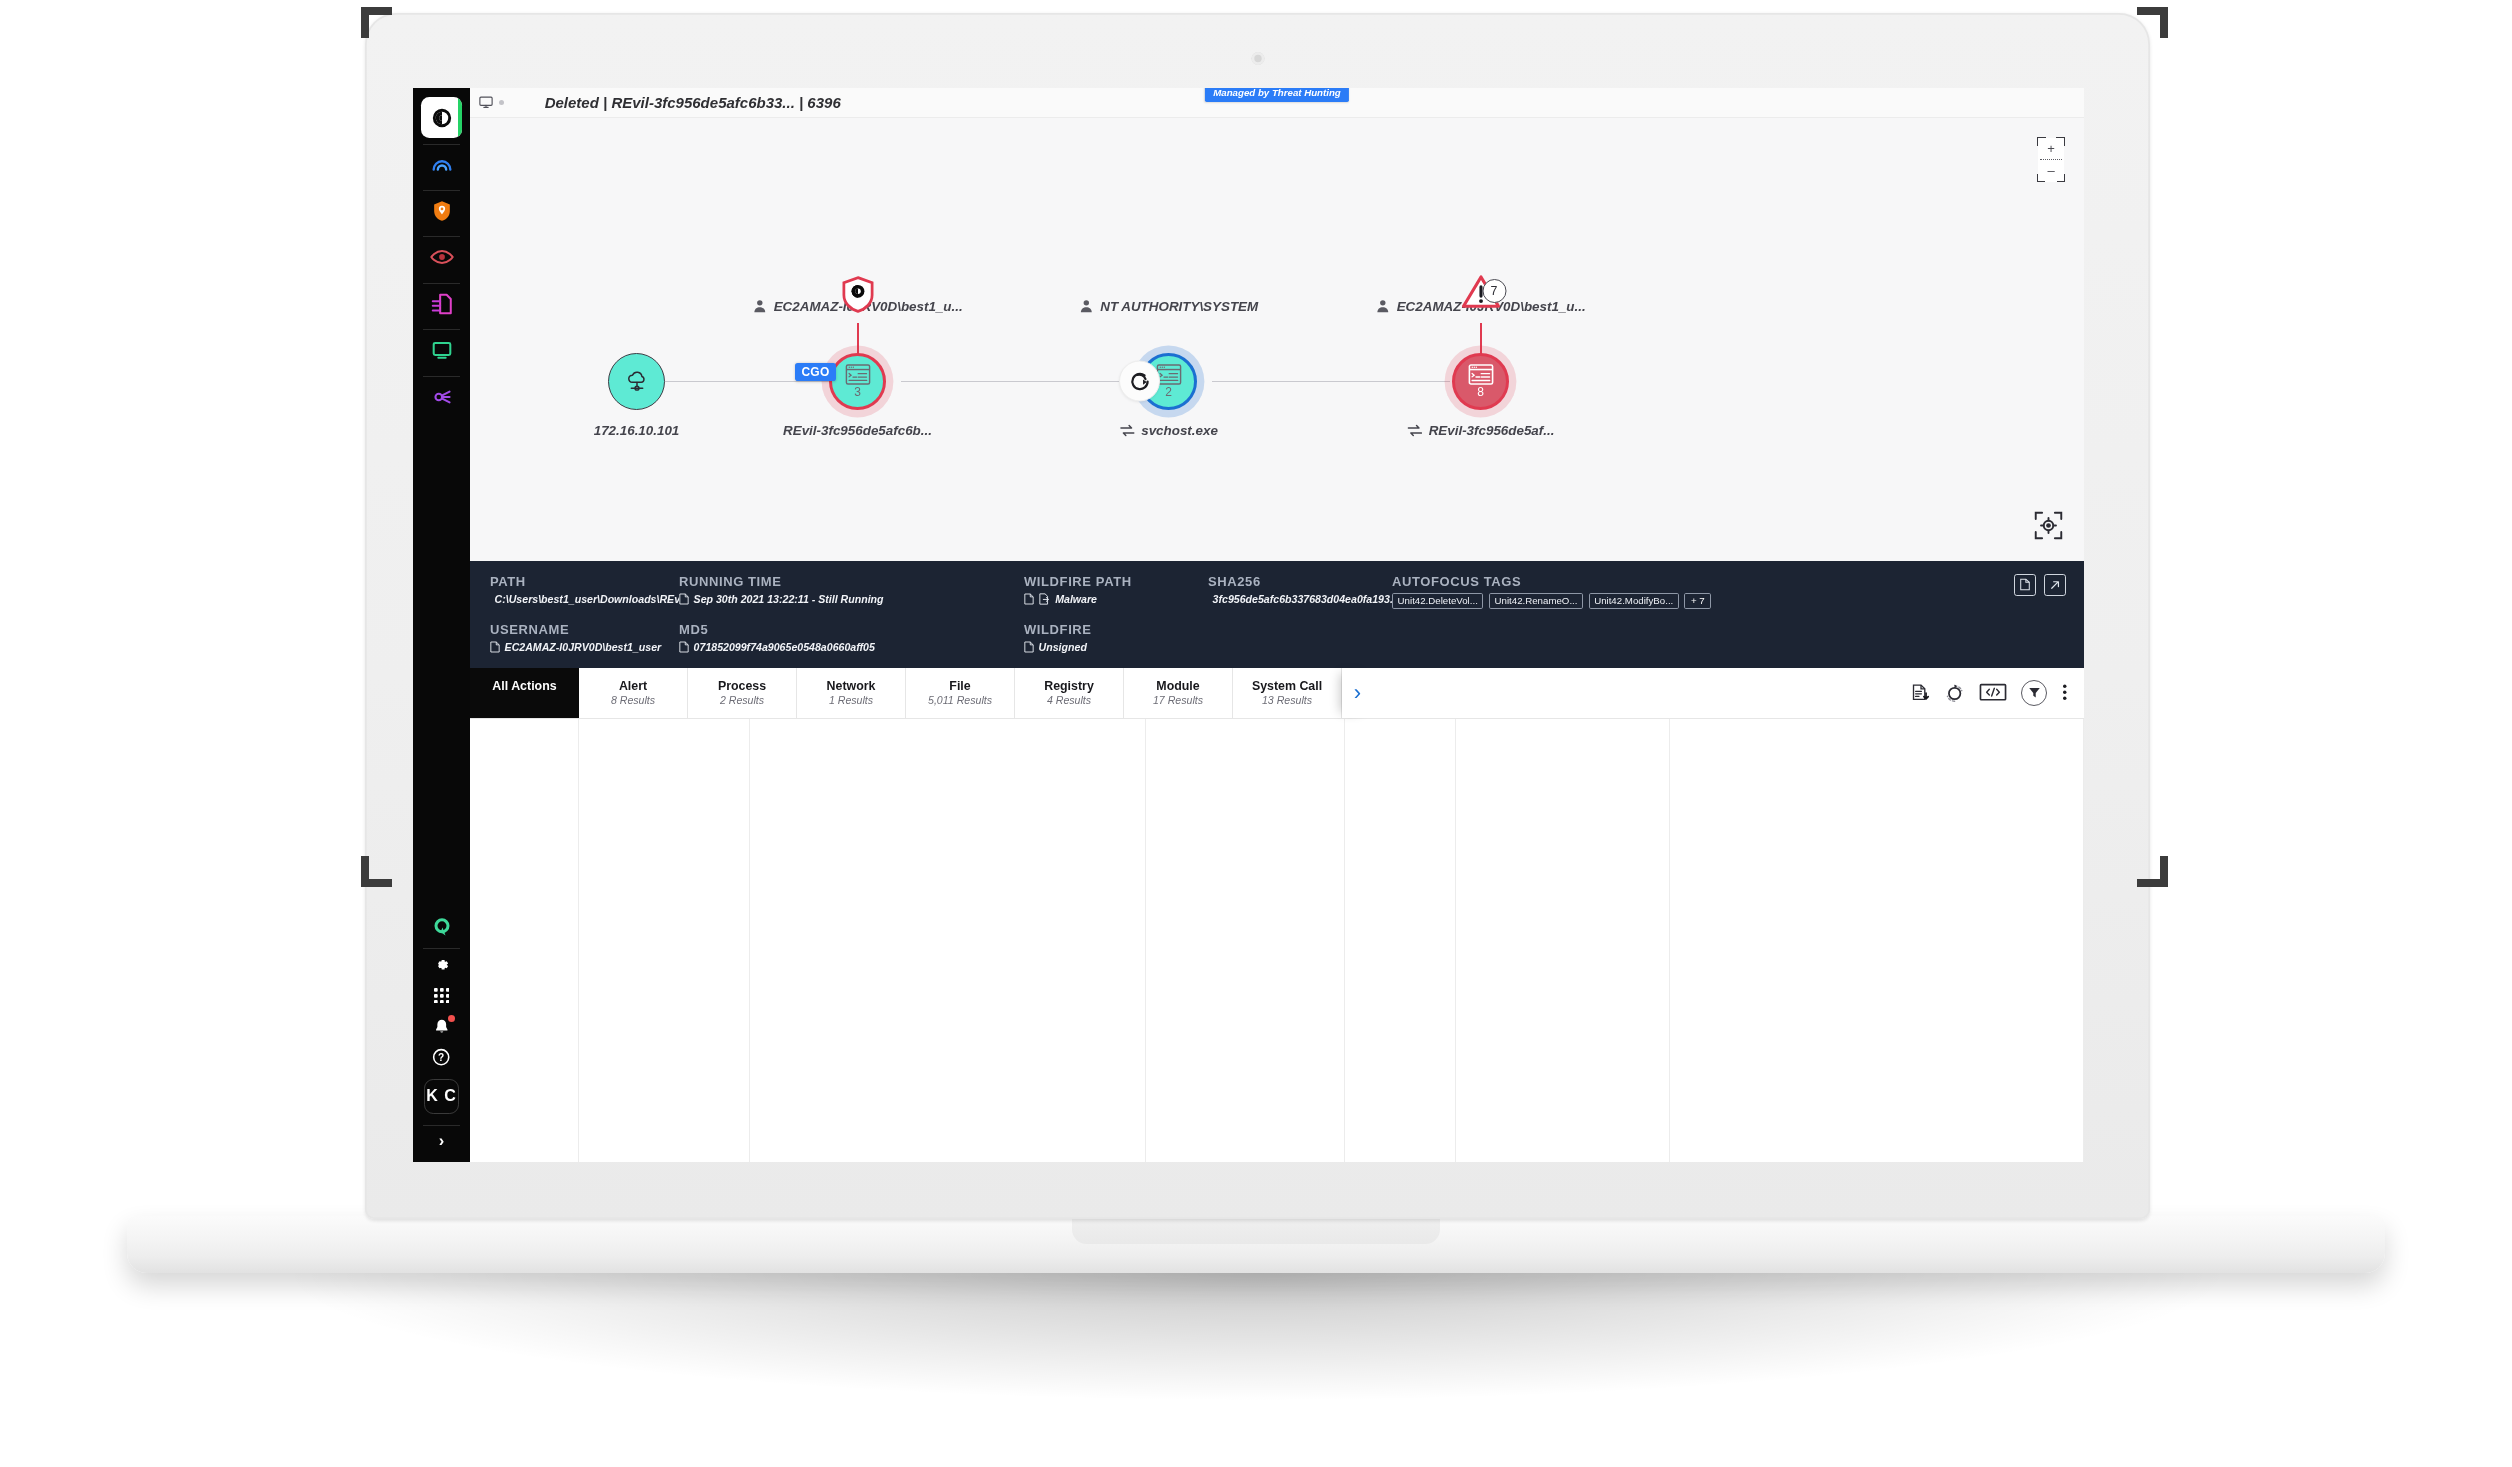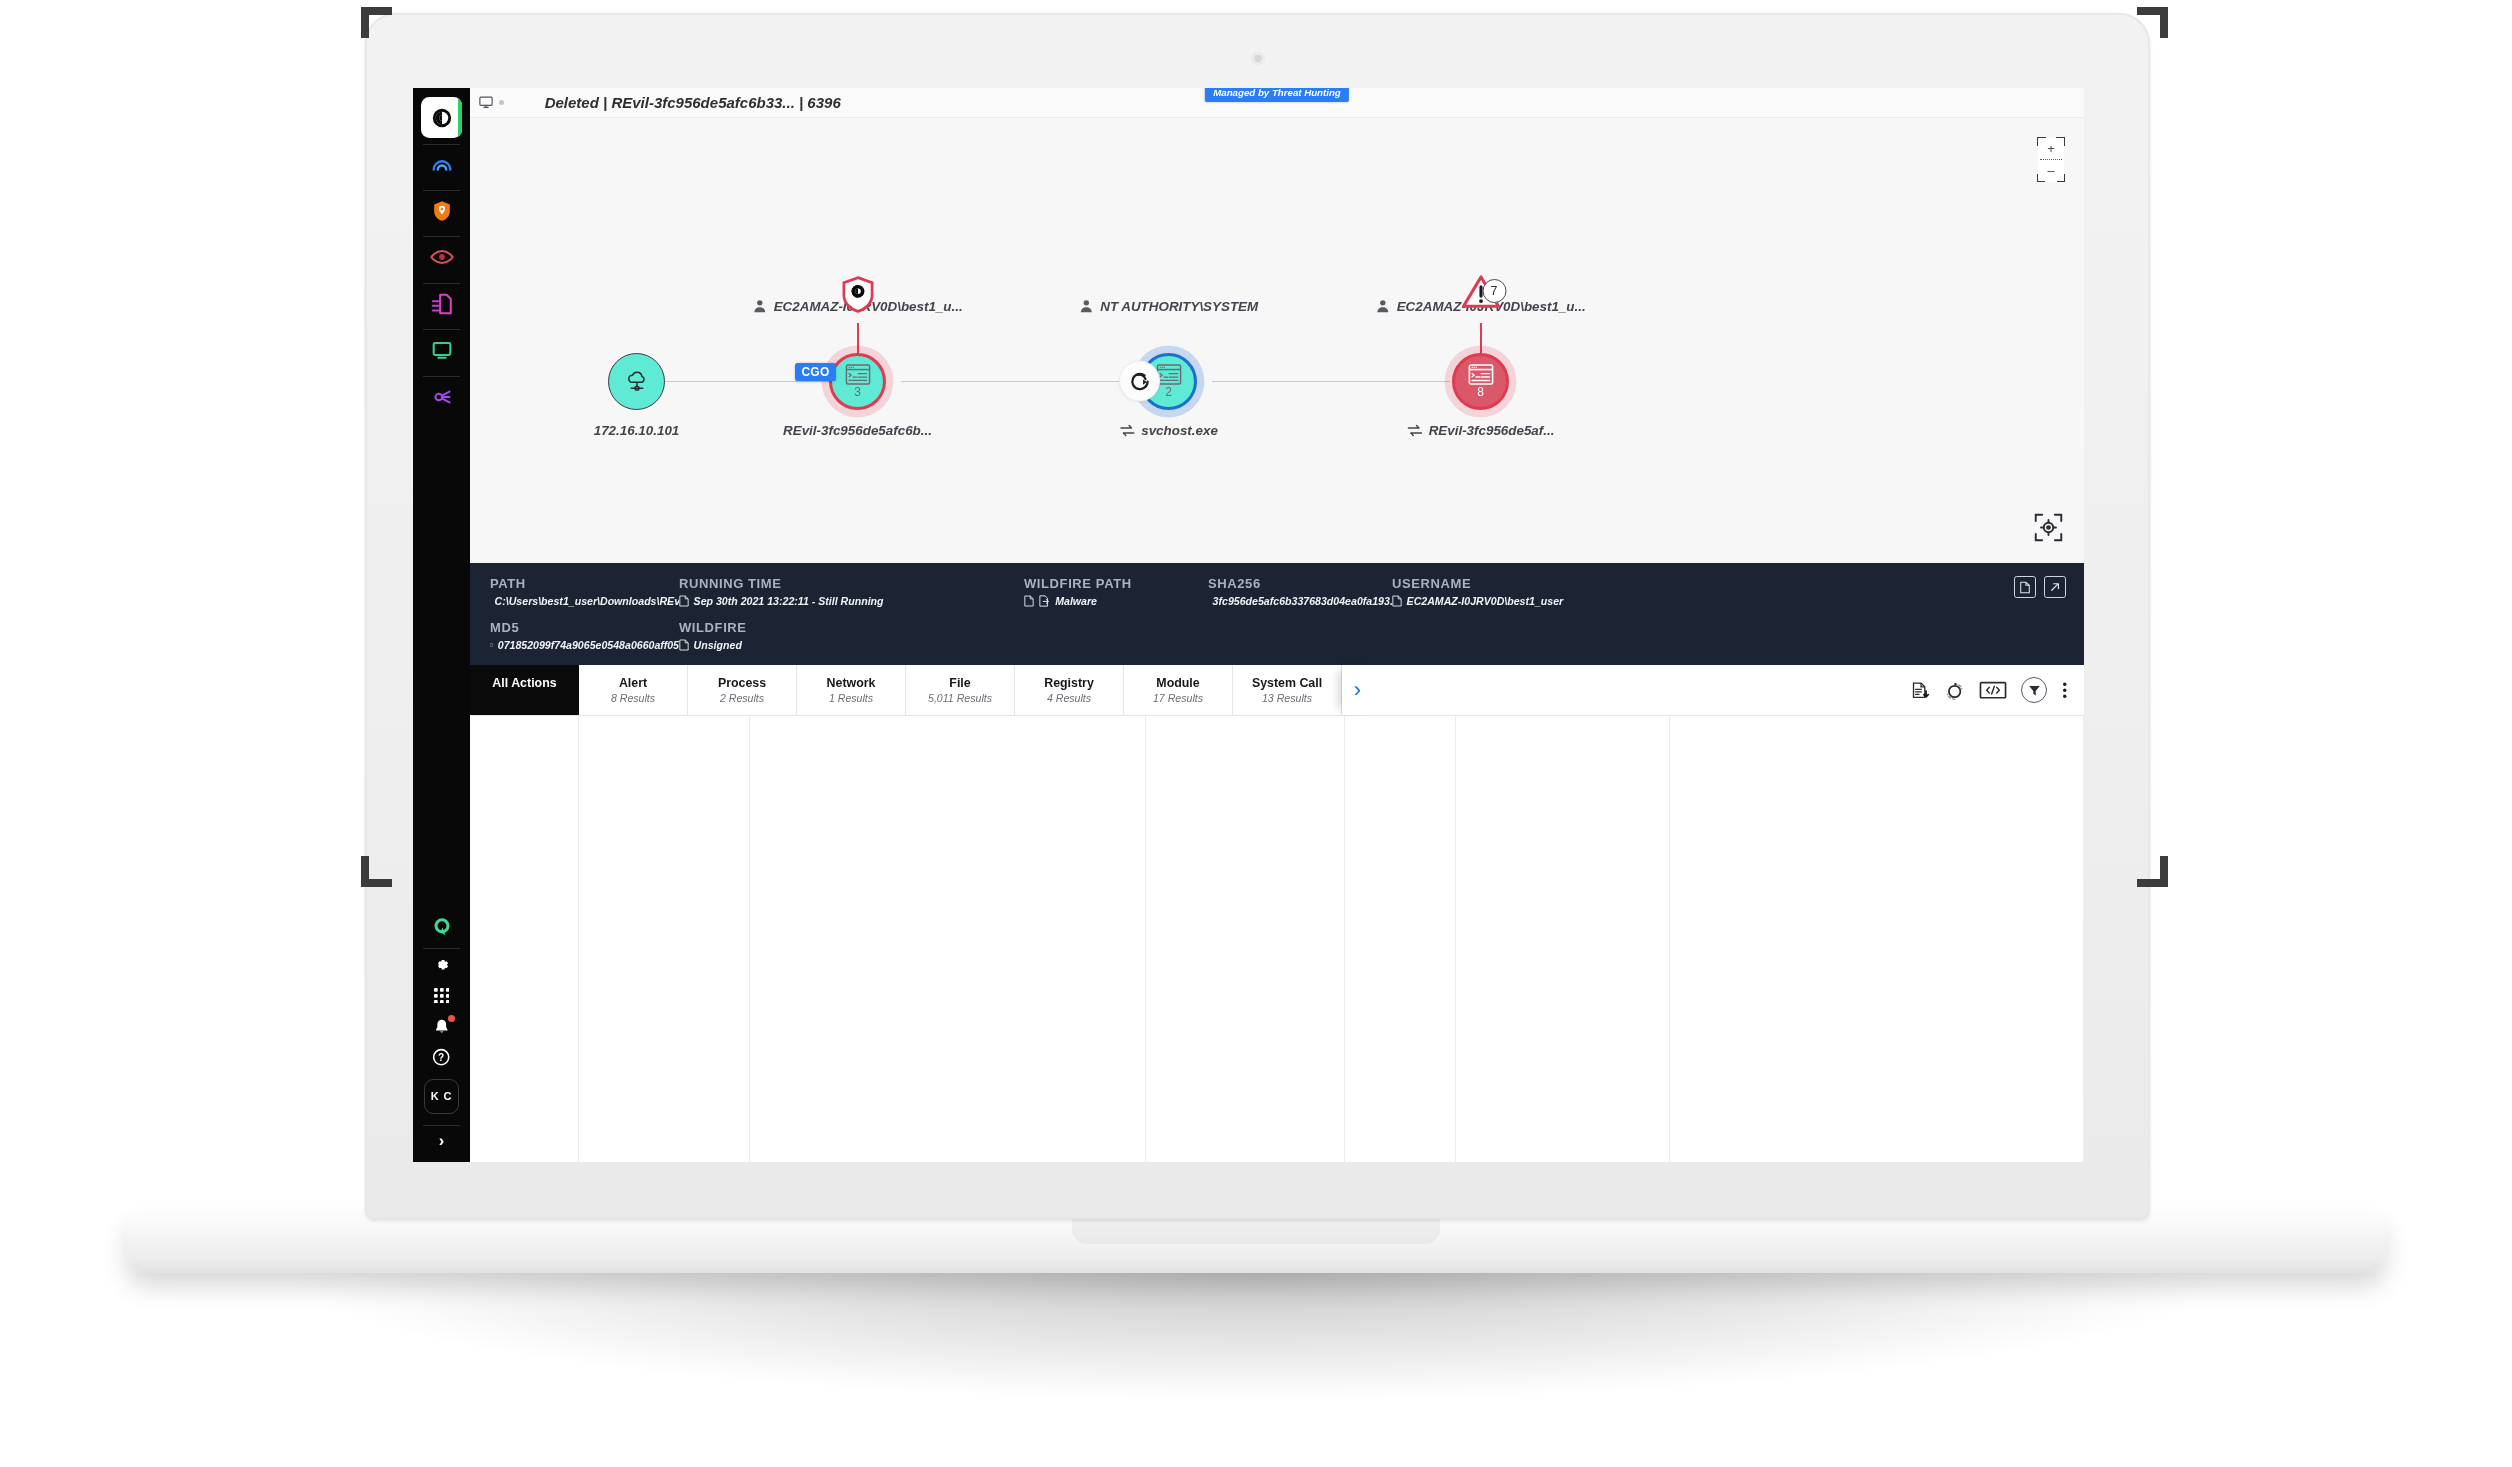--- a/index.html
+++ b/index.html
@@ -74,21 +74,21 @@
   .sb-div { width: 37px; height: 0.9px; background: #2a2a2a; margin: 5.5px 0 0; }
   .sb-item {
     width: 57px; height: 40px; display: flex; align-items: center; justify-content: center;
     cursor: pointer;
   }
   .sb-bottom { margin-top: auto; width: 57px; display: flex; flex-direction: column; align-items: center; padding-bottom: 5.5px; }
   .sb-small { width: 57px; height: 31px; display:flex; align-items:center; justify-content:center; }
   .sb-avatar {
     width: 35px; height: 35px; border-radius: 9.2px; border: 0.9px solid #3a3a3a;
     display: flex; align-items: center; justify-content: center;
-    color: #fff; font-size: 11px; font-weight: 700; letter-spacing: 0.9px; margin: 5.5px 0;
+    color: #fff; font-size: 16px; font-weight: 700; letter-spacing: 0.9px; margin: 5.5px 0;
   }
 
   
   .main { flex: 1; display: flex; flex-direction: column; min-width: 0; position: relative; }
 
   .topbar {
     height: 29.5px; background: #fafafa; border-bottom: 0.9px solid #ececec;
     display: flex; align-items: center; padding-left: 9.2px; gap: 5.5px; position: relative;
   }
   .topbar-text {
@@ -538,20 +538,29 @@
         <div class="det-cell">
           <div class="det-label">SHA256</div>
           <div class="det-value">
             <svg width="10" height="12" viewBox="0 0 12 14">
                 <path d="M1 1h6.5L11 4.4V13H1z" fill="none" stroke="#e6eaf1" stroke-width="1.1"></path>
                 <path d="M7.5 1v3.4H11" fill="none" stroke="#e6eaf1" stroke-width="1.1"></path>
               </svg>
             <span>3fc956de5afc6b337683d04ea0fa193...</span>
           </div>
         </div>
+        <div class="det-cell">
+          <div class="det-label">AUTOFOCUS TAGS</div>
+          <div class="tags-row">
+            <span class="tag">Unit42.DeleteVol...</span>
+            <span class="tag">Unit42.RenameO...</span>
+            <span class="tag">Unit42.ModifyBo...</span>
+            <span class="tag-more">+ 7</span>
+          </div>
+        </div>
 
         <div class="det-cell">
           <div class="det-label">USERNAME</div>
           <div class="det-value">
             <svg width="10" height="12" viewBox="0 0 12 14">
                 <path d="M1 1h6.5L11 4.4V13H1z" fill="none" stroke="#e6eaf1" stroke-width="1.1"></path>
                 <path d="M7.5 1v3.4H11" fill="none" stroke="#e6eaf1" stroke-width="1.1"></path>
               </svg>
             <span>EC2AMAZ-I0JRV0D\best1_user</span>
           </div>

